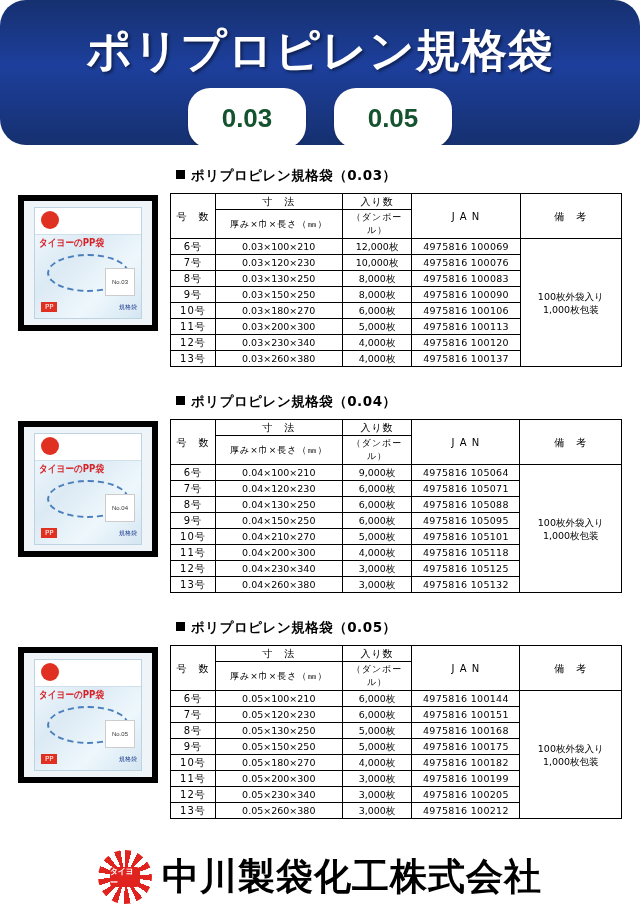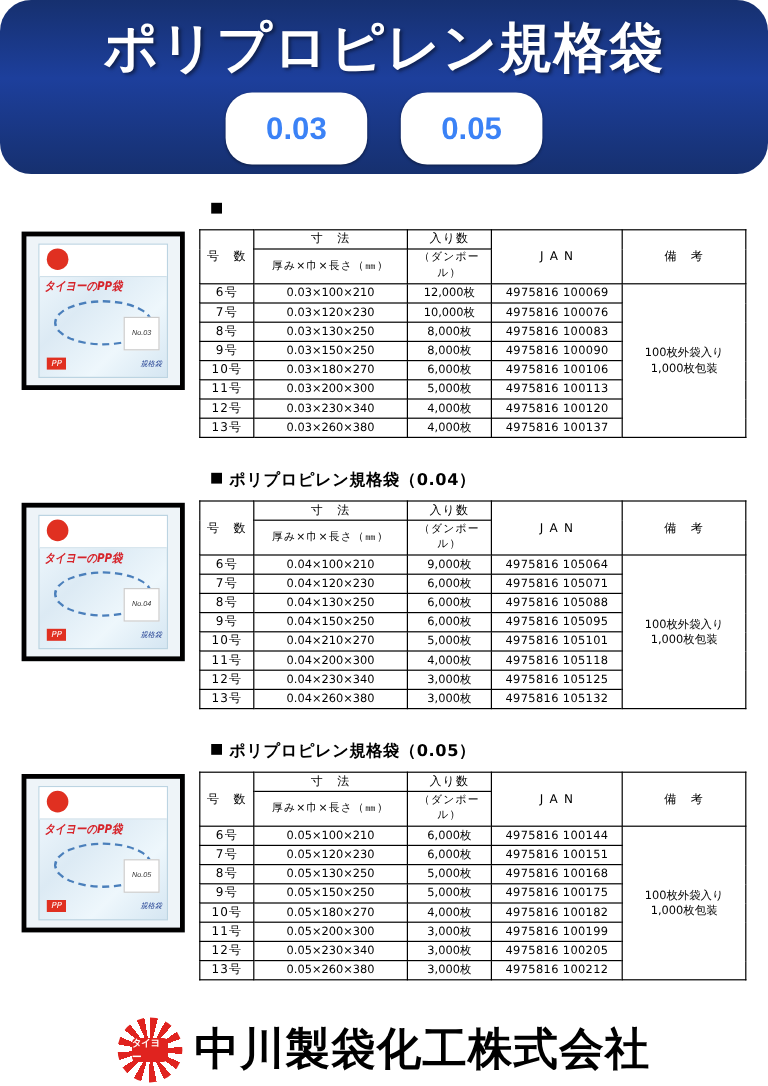--- a/index.html
+++ b/index.html
@@ -17,21 +17,21 @@
   }
 
   
   .header {
     position: relative;
     width: 640px;
     height: 145px;
     background: #1b3a8f;
     background: linear-gradient(to bottom, #16306f 0%, #1d3f9c 45%, #16306f 100%);
     box-sizing: border-box;
-    padding-top: 9px;
+    padding-top: 20px;
     overflow: hidden;
     border-radius: 26px;
   }
   .header-title {
     text-align: center;
     color: #ffffff;
     font-size: 45px;
     font-weight: bold;
     letter-spacing: 1px;
     line-height: 62px;
@@ -43,21 +43,21 @@
     display: flex;
     justify-content: center;
     gap: 28px;
     margin-top: 6px;
   }
   .badge {
     width: 118px;
     height: 60px;
     border-radius: 22px;
     background: #ffffff;
-    color: #3b82f6;
+    color: #14532d;
     font-size: 26px;
     font-weight: bold;
     display: flex;
     align-items: center;
     justify-content: center;
     font-family: "Liberation Sans", sans-serif;
     box-shadow: 0 1px 2px rgba(0,0,0,0.3);
   }
 
   
@@ -86,26 +86,25 @@
     display: flex;
     align-items: flex-start;
   }
 
   
   .prod-img {
     width: 128px;
     height: 124px;
     margin-right: 12px;
     margin-top: 2px;
-    border: 4px solid #000000;
+    border: 6px solid #000000;
     background: #eef4f8;
     position: relative;
     overflow: hidden;
     flex: none;
-    font-style: italic;
   }
   .pi-bag {
     position: absolute;
     left: 10px;
     top: 6px;
     right: 10px;
     bottom: 6px;
     background: linear-gradient(135deg, #f4fbff 0%, #dceaf4 40%, #eef7fc 70%, #d5e6f2 100%);
     border: 1px solid #bcd4e2;
   }
@@ -261,21 +260,21 @@
   <div class="badge-row">
     <div class="badge">0.03</div>
     <div class="badge">0.05</div>
   </div>
 </div>
 
 <div class="content">
 
   <div class="section">
     <div class="section-title">
-      <span class="sq"></span>
+      <span class="sq"></span><span>ポリプロピレン規格袋（0.03）</span>
     </div>
     <div class="section-body">
 
       <div class="prod-img">
         <div class="pi-bag">
           <div class="pi-topband"></div>
           <div class="pi-logo"></div>
           <div class="pi-brand">タイヨーのPP袋</div>
           <div class="pi-oval"></div>
           <div class="pi-white">No.03</div>

